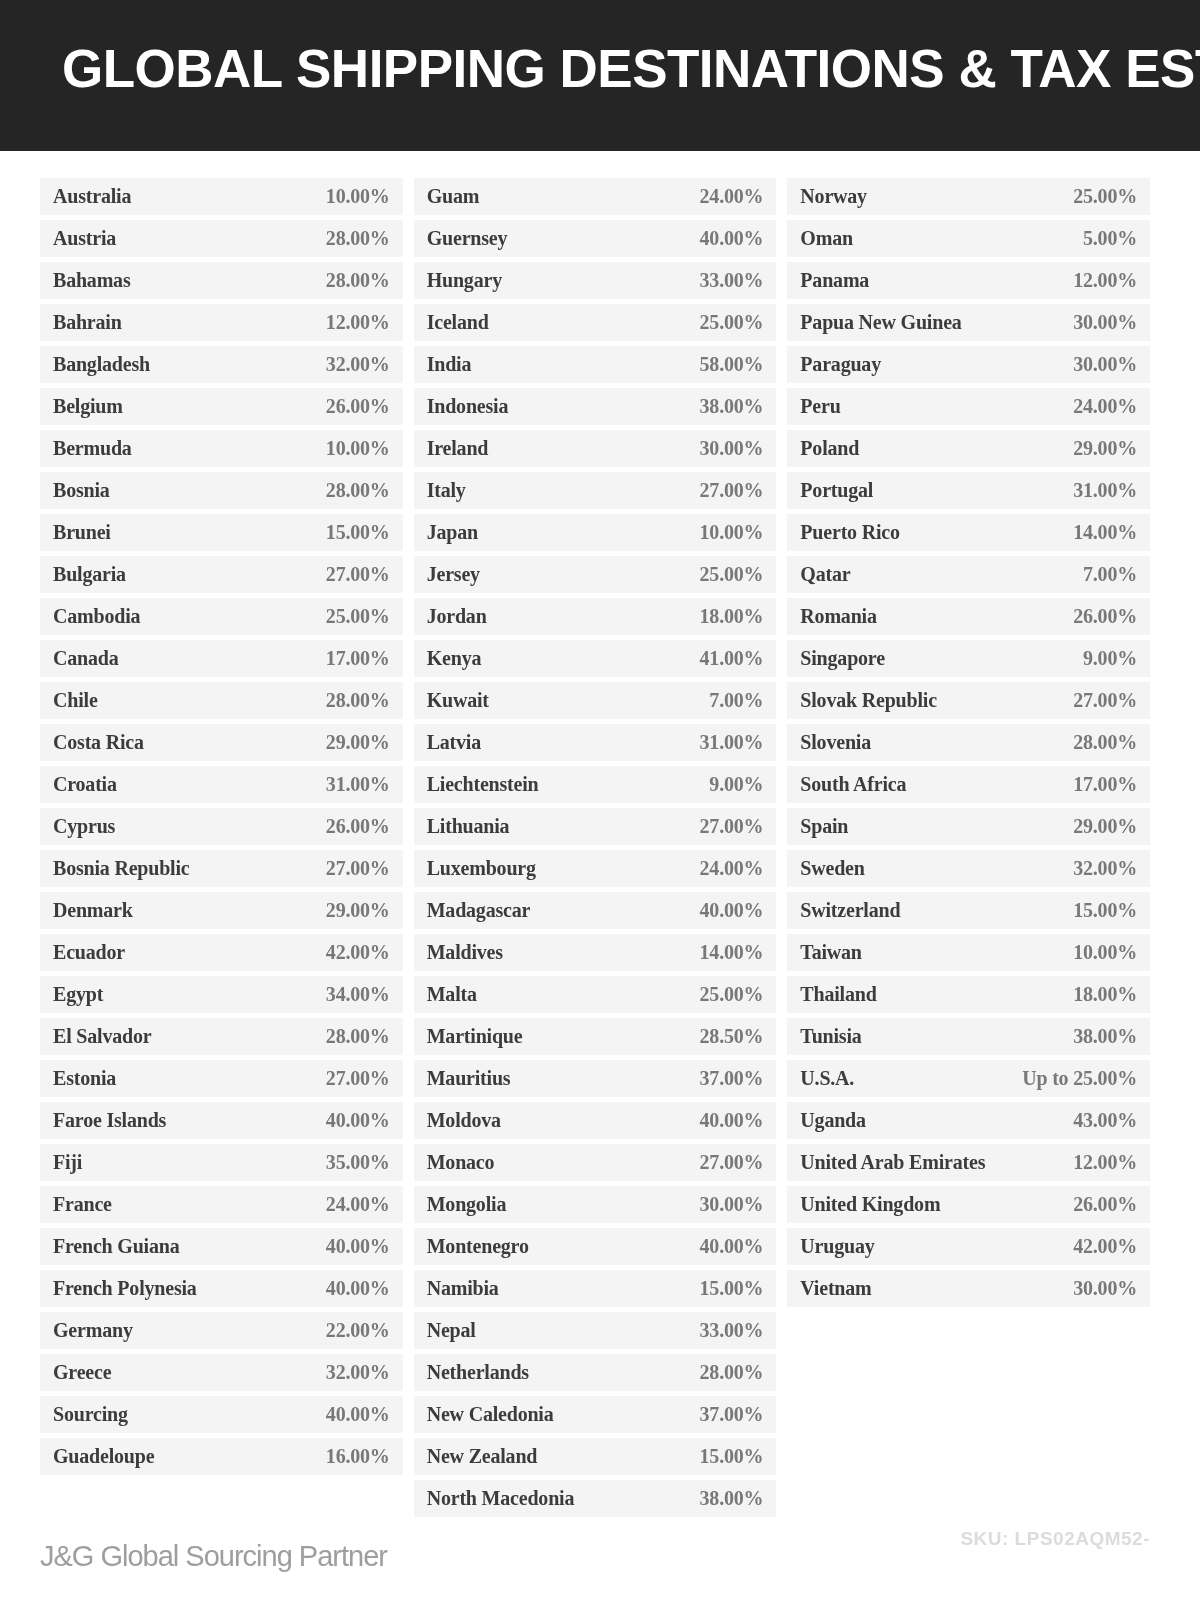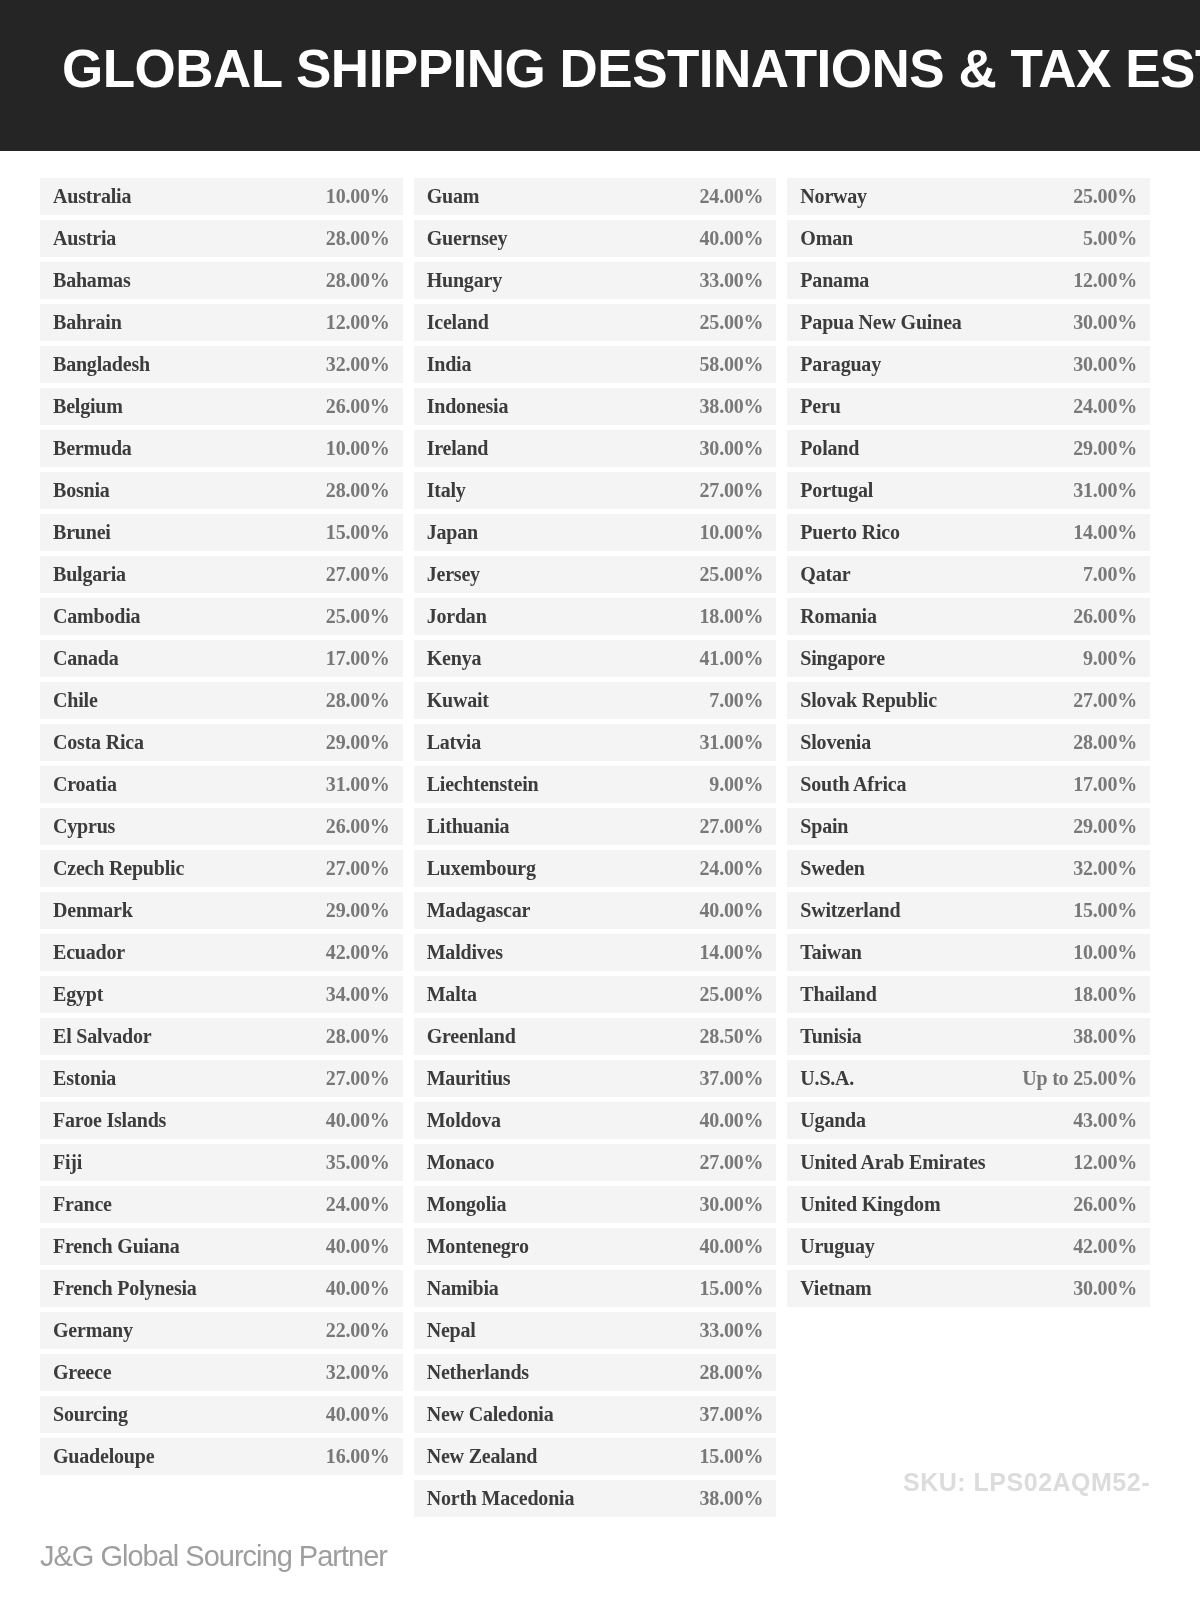--- a/index.html
+++ b/index.html
@@ -40,22 +40,22 @@
   }
   .rate{
     color:var(--rate);font-size:20px;font-weight:bold;white-space:nowrap;
     letter-spacing:-0.2px;
   }
   .footer-brand{
     position:absolute;left:40px;top:1540px;color:var(--brand);
     font-size:29px;font-weight:normal;letter-spacing:-1px;white-space:nowrap;
   }
   .footer-sku{
-    position:absolute;right:50px;top:1468px;color:var(--sku);
-    font-size:25px;font-weight:bold;letter-spacing:0.5px;white-space:nowrap;
+    position:absolute;right:50px;top:1528px;color:var(--sku);
+    font-size:19px;font-weight:bold;letter-spacing:0.5px;white-space:nowrap;
   }
 </style>
 </head>
 <body>
 
 <div class="header">
   <div class="title">GLOBAL SHIPPING DESTINATIONS &amp; TAX ESTIMATES</div>
 </div>
 
 <div class="table">
@@ -118,21 +118,21 @@
       </div>
       <div class="row">
         <span class="country">Croatia</span>
         <span class="rate">31.00%</span>
       </div>
       <div class="row">
         <span class="country">Cyprus</span>
         <span class="rate">26.00%</span>
       </div>
       <div class="row">
-        <span class="country">Czech Republic</span>
+        <span class="country">Bosnia Republic</span>
         <span class="rate">27.00%</span>
       </div>
       <div class="row">
         <span class="country">Denmark</span>
         <span class="rate">29.00%</span>
       </div>
       <div class="row">
         <span class="country">Ecuador</span>
         <span class="rate">42.00%</span>
       </div>
@@ -260,21 +260,21 @@
       </div>
       <div class="row">
         <span class="country">Maldives</span>
         <span class="rate">14.00%</span>
       </div>
       <div class="row">
         <span class="country">Malta</span>
         <span class="rate">25.00%</span>
       </div>
       <div class="row">
-        <span class="country">Greenland</span>
+        <span class="country">Martinique</span>
         <span class="rate">28.50%</span>
       </div>
       <div class="row">
         <span class="country">Mauritius</span>
         <span class="rate">37.00%</span>
       </div>
       <div class="row">
         <span class="country">Moldova</span>
         <span class="rate">40.00%</span>
       </div>

